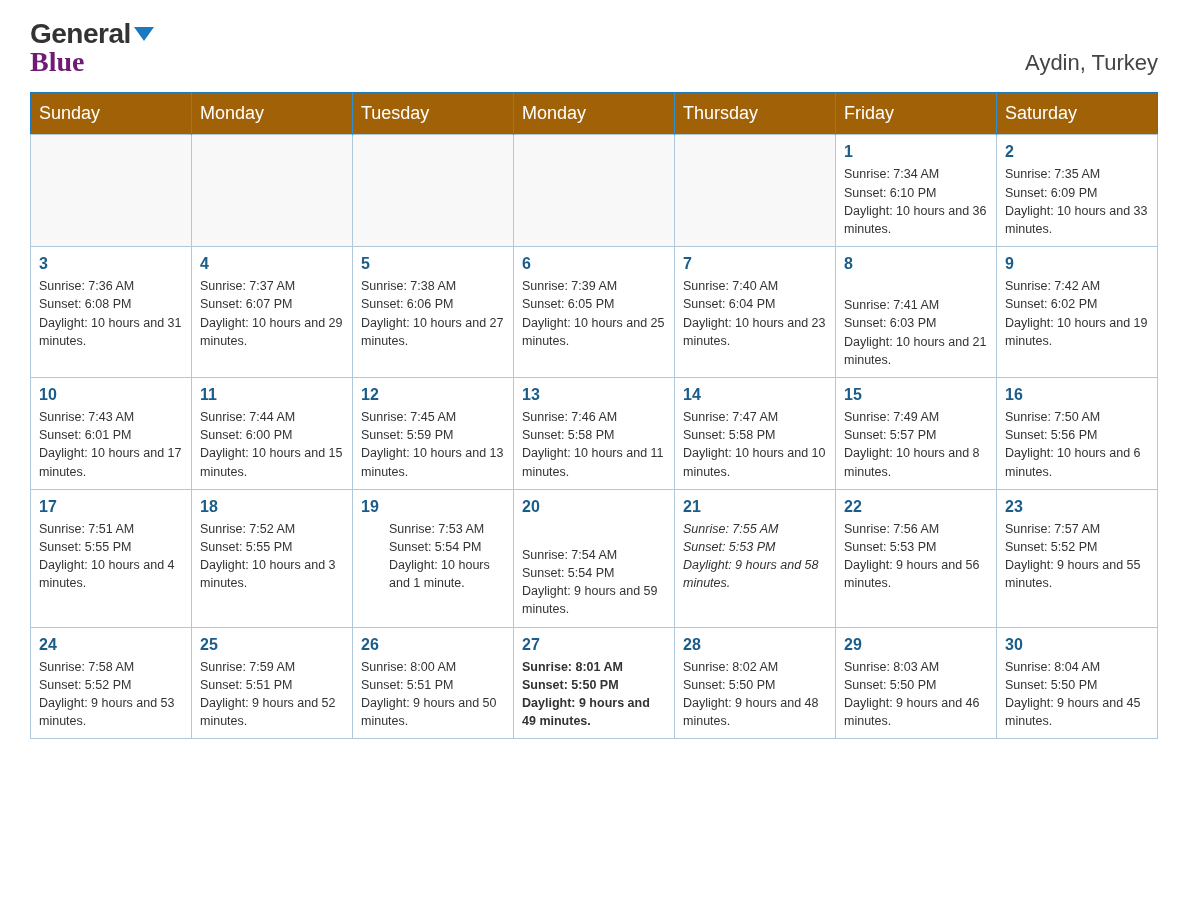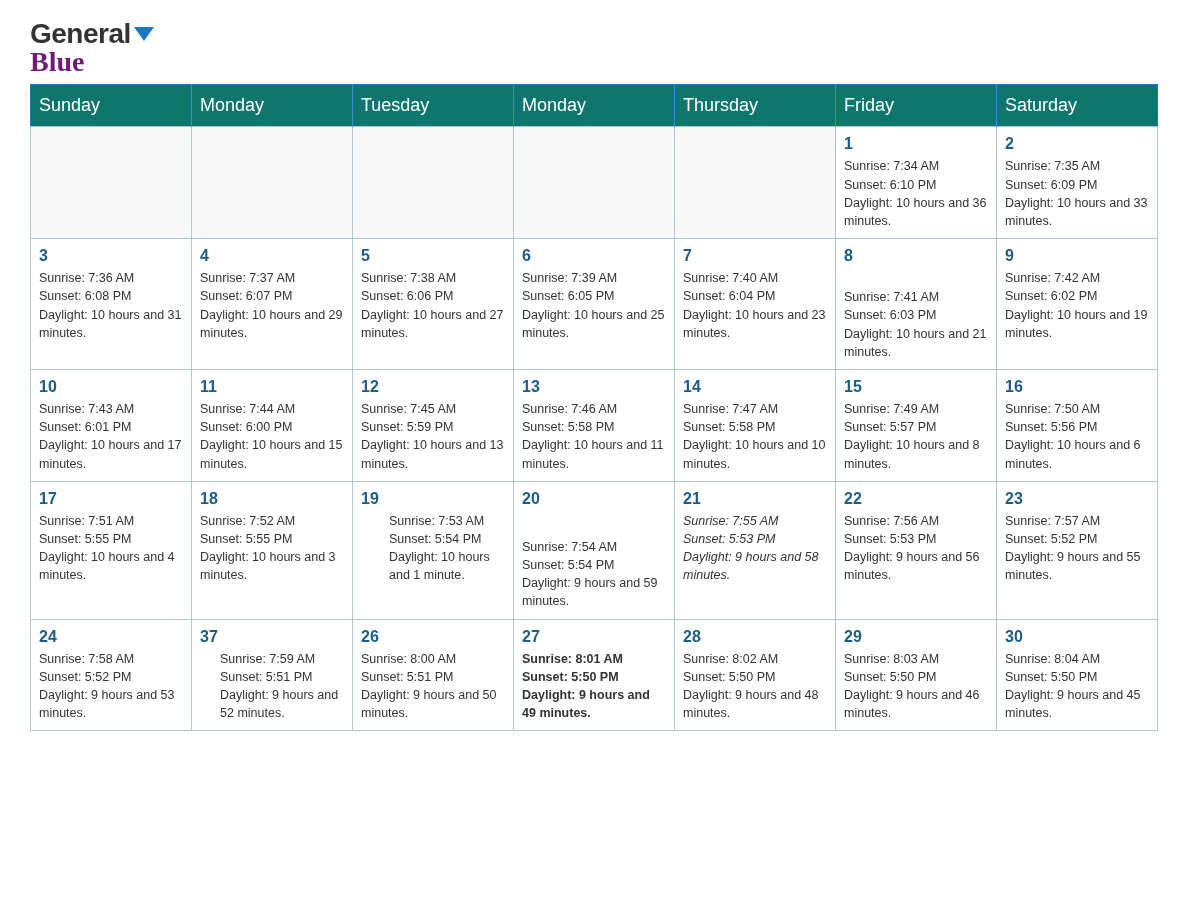--- a/index.html
+++ b/index.html
@@ -8,21 +8,21 @@
       background: #fff;
       color: #222;
       width: 1188px;
       min-height: 918px;
       padding: 20px 30px;
     }
     .header-area {
       display: flex;
       justify-content: space-between;
       align-items: flex-end;
-      margin-bottom: 8px;
+      margin-bottom: 16px;
     }
     .logo {
       display: flex;
       flex-direction: column;
       align-items: flex-start;
     }
     .logo-general {
       font-size: 28px;
       font-weight: bold;
       color: #333;
@@ -59,21 +59,21 @@
       font-size: 22px;
       color: #444;
       margin-top: 4px;
     }
     .calendar {
       width: 100%;
       border-collapse: collapse;
       border: 1px solid #1a7abf;
     }
     .calendar thead th {
-      background: #0f766e;
+      background: #a16207;
       color: #fff;
       font-size: 18px;
       font-weight: normal;
       padding: 10px 8px;
       text-align: left;
       border-right: 1px solid #2d8fd4;
     }
     .calendar thead th:last-child {
       border-right: none;
     }
@@ -111,20 +111,21 @@
 
 <div class="header-area">
   <div class="logo">
     <div style="display:flex;align-items:center;">
       <span class="logo-general">General</span>
       <span class="logo-triangle"></span>
     </div>
     <span class="logo-blue">Blue</span>
   </div>
   <div class="title-area">
+    <div class="location">Aydin, Turkey</div>
   </div>
 </div>
 
 <table class="calendar">
   <thead>
     <tr>
     <th>Sunday</th>
         <th>Monday</th>
         <th>Tuesday</th>
         <th>Monday</th>
@@ -286,22 +287,22 @@
         </td>
       </tr>
       <tr class="row-divider">
         <td>
           <span class="day-num">24</span>
           <div class="day-info" style="white-space: pre-line;">Sunrise: 7:58 AM
 Sunset: 5:52 PM
 Daylight: 9 hours and 53 minutes.</div>
         </td>
         <td>
-          <span class="day-num">37</span>
-          <div class="day-info" style="white-space: pre-line; margin-left: 20px;">Sunrise: 7:59 AM
+          <span class="day-num">25</span>
+          <div class="day-info" style="white-space: pre-line;">Sunrise: 7:59 AM
 Sunset: 5:51 PM
 Daylight: 9 hours and 52 minutes.</div>
         </td>
         <td>
           <span class="day-num">26</span>
           <div class="day-info" style="white-space: pre-line;">Sunrise: 8:00 AM
 Sunset: 5:51 PM
 Daylight: 9 hours and 50 minutes.</div>
         </td>
         <td>

